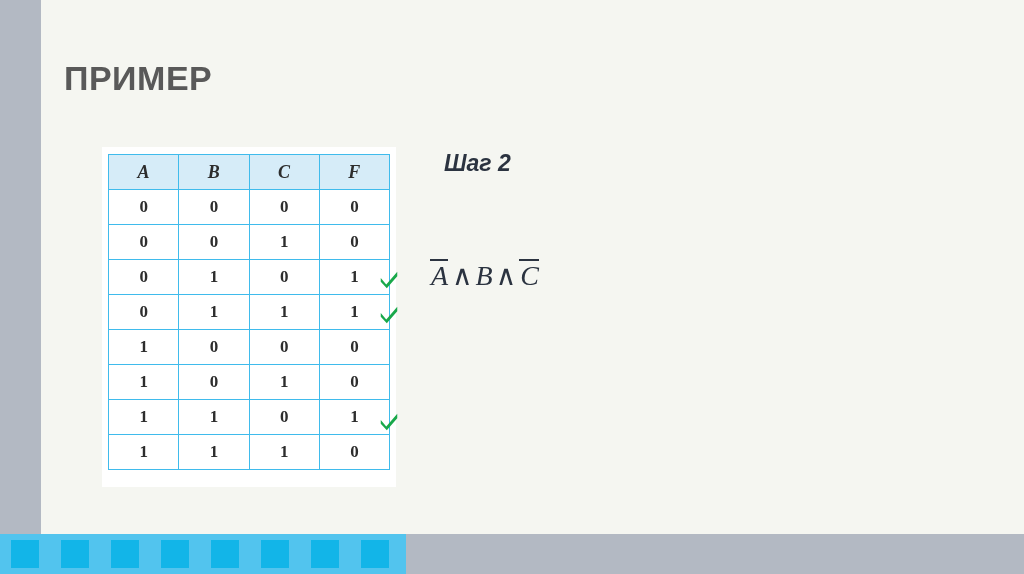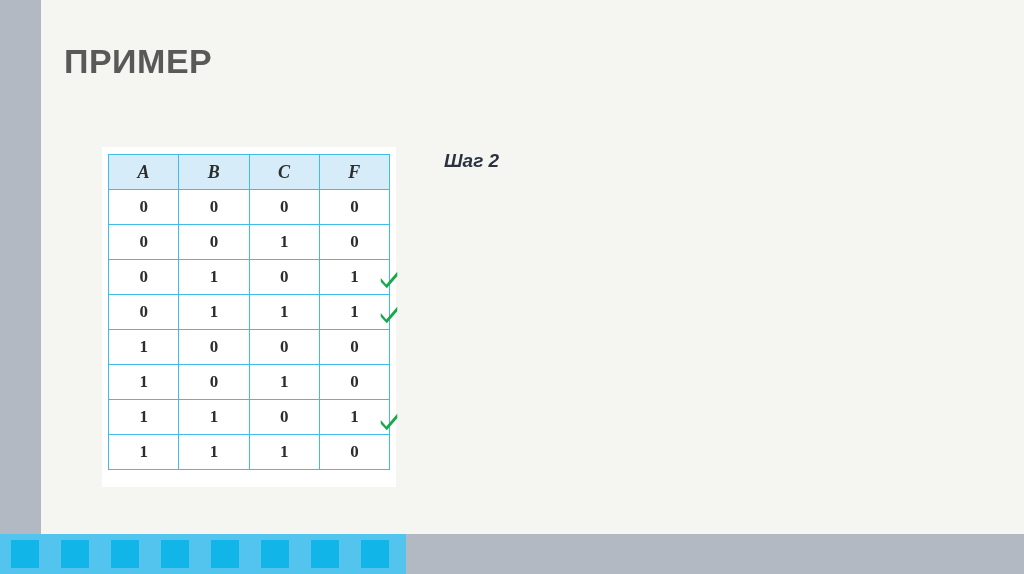--- a/index.html
+++ b/index.html
@@ -49,21 +49,21 @@
     top: 6px;
     width: 28px;
     height: 28px;
     background: #12b5e8;
   }
 
   
   .page-title {
     position: absolute;
     left: 64px;
-    top: 44px;
+    top: 61px;
     font-size: 34px;
     font-weight: bold;
     letter-spacing: 0.5px;
     color: #595959;
     text-transform: uppercase;
     line-height: 1;
   }
 
   
   .table-card {
@@ -109,21 +109,21 @@
     height: 22px;
     color: #18a84a;
   }
   .check svg { display: block; width: 22px; height: 22px; }
 
   
   .step-label {
     position: absolute;
     left: 444px;
     top: 150px;
-    font-size: 19px;
+    font-size: 23px;
     font-weight: bold;
     font-style: italic;
     color: #2b3340;
   }
 
   
   .formula {
     position: absolute;
     font-family: "Liberation Serif", serif;
     font-style: italic;
@@ -232,20 +232,21 @@
             <td>1</td>
             <td>1</td>
             <td>0</td>
           </tr>
         </tbody>
     </table>
   </div>
 
   <div class="step-label">Шаг 2</div>
 
+  <div class="formula f1" id="formula-1"><span class="ov">A</span><span class="op">∧</span><span>B</span><span class="op">∧</span><span class="ov">C</span></div>
 
 <div class="check" style="color: rgb(24, 168, 74); left: 378px; top: 267.5px;">
       <svg viewBox="0 0 24 24" aria-hidden="true">
         <path d="M3 11 L9 18 L21 4 L21 9 L9.6 22 L3 15 Z" fill="currentColor"></path>
       </svg>
     </div>
     <div class="check" style="color: rgb(24, 168, 74); left: 378px; top: 303px;">
       <svg viewBox="0 0 24 24" aria-hidden="true">
         <path d="M3 11 L9 18 L21 4 L21 9 L9.6 22 L3 15 Z" fill="currentColor"></path>
       </svg>

